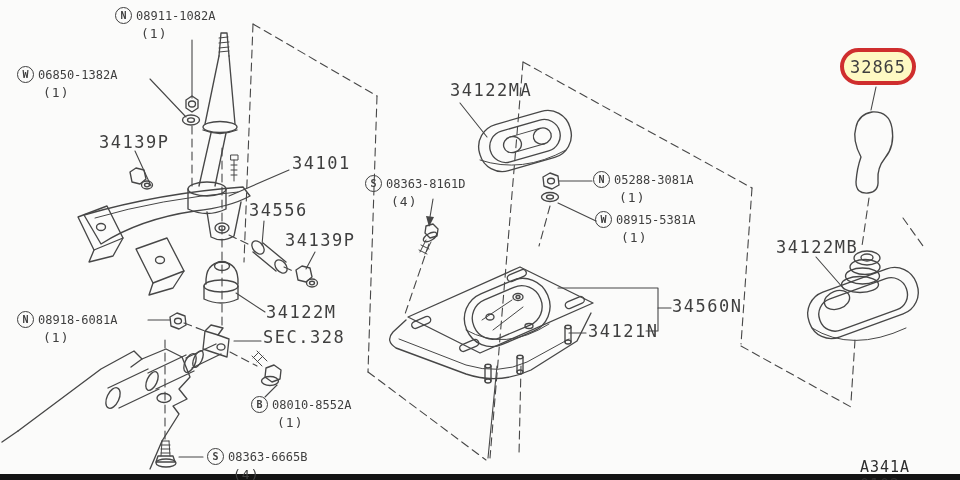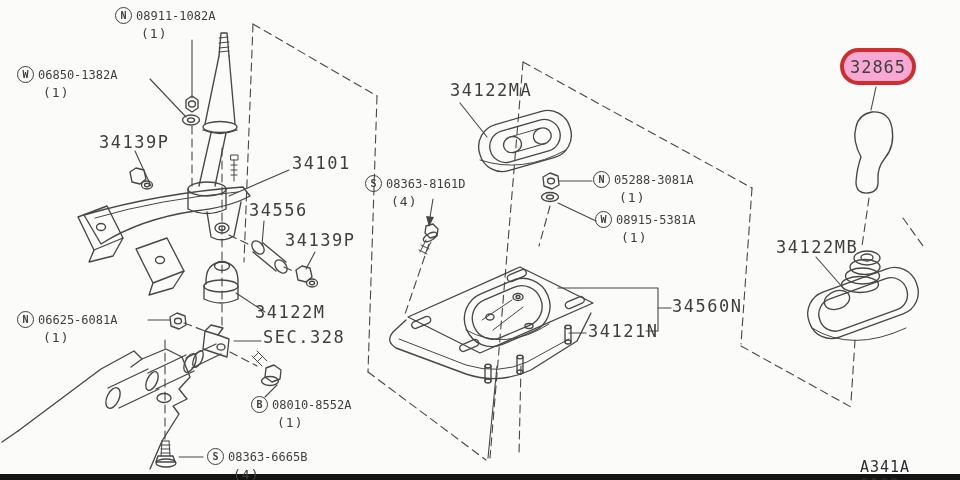--- a/index.html
+++ b/index.html
@@ -16,21 +16,21 @@
     display:inline-flex;align-items:center;justify-content:center;
     width:15px;height:15px;border:1.4px solid #3f3f3f;border-radius:50%;
     font-size:10px;font-weight:bold;flex:0 0 auto;background:transparent;
   }
   .pcode{font-size:12px;letter-spacing:0px;}
   .pcode.big{font-size:17px;letter-spacing:1.5px;}
   .pqty{font-size:13px;margin-left:26px;margin-top:3px;letter-spacing:1px;}
   .highlight-label{
     position:absolute;display:flex;align-items:center;justify-content:center;
     border:4px solid #cf2e2e;border-radius:19px;box-sizing:border-box;
-    background:#f9a8d4;cursor:pointer;
+    background:#fef9c3;cursor:pointer;
   }
   .highlight-label .pcode{font-size:17px;letter-spacing:1px;}
   .footer-ref{position:absolute;font-size:15px;letter-spacing:1px;color:#2e2e2e;}
 </style>
 </head>
 <body>
 
 <div id="stage">
 
 <svg id="lineart" width="960" height="480" viewBox="0 0 960 480" fill="none" stroke="#474747" stroke-width="1.35" stroke-linecap="round" stroke-linejoin="round">
@@ -255,32 +255,32 @@
 </div>
 
 <div class="plabel" style="left:249px;top:202px">
   <span class="pcode big">34556</span>
 </div>
 
 <div class="plabel" style="left:285px;top:232px">
   <span class="pcode big">34139P</span>
 </div>
 
-<div class="plabel" style="left:255px;top:304px">
+<div class="plabel" style="left:266px;top:304px">
   <span class="pcode big">34122M</span>
 </div>
 
 <div class="plabel" style="left:263px;top:329px">
   <span class="pcode big">SEC.328</span>
 </div>
 
 <div class="plabel" style="left:17px;top:311px">
   <div class="lrow">
         <span class="pfx">N</span>
-        <span class="pcode">06625-6081A</span>
+        <span class="pcode">08918-6081A</span>
       </div>
   <div class="pqty">(1)</div>
 </div>
 
 <div class="plabel" style="left:251px;top:396px">
   <div class="lrow">
         <span class="pfx">B</span>
         <span class="pcode">08010-8552A</span>
       </div>
   <div class="pqty">(1)</div>

